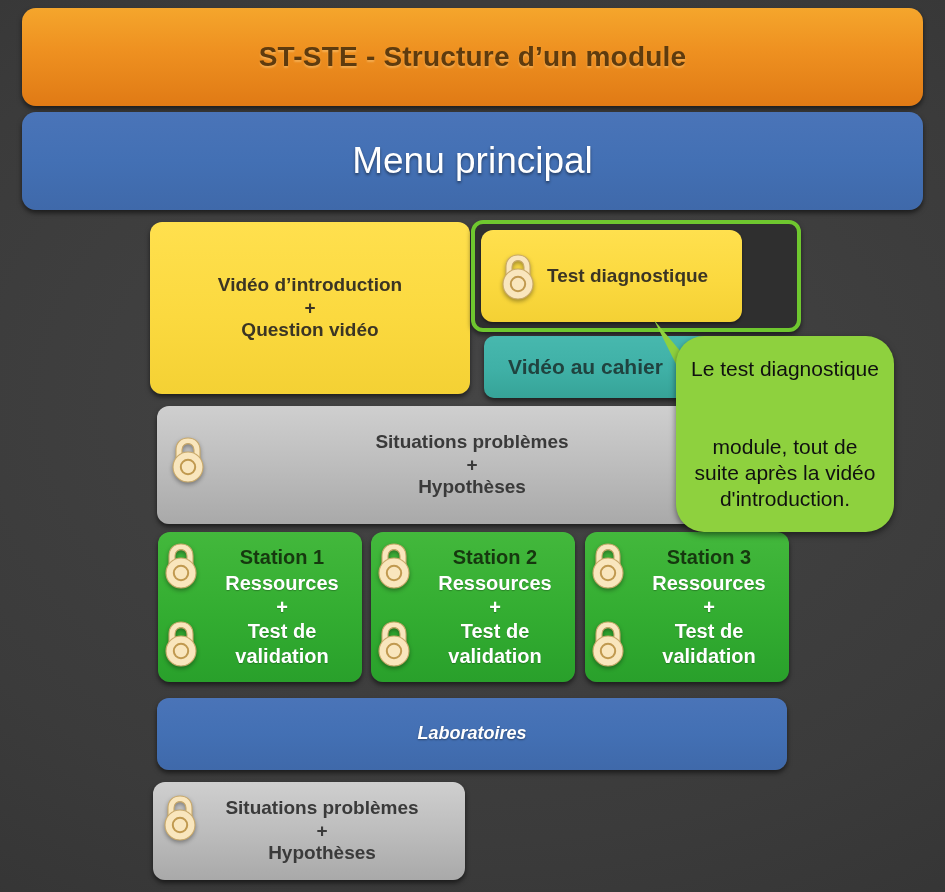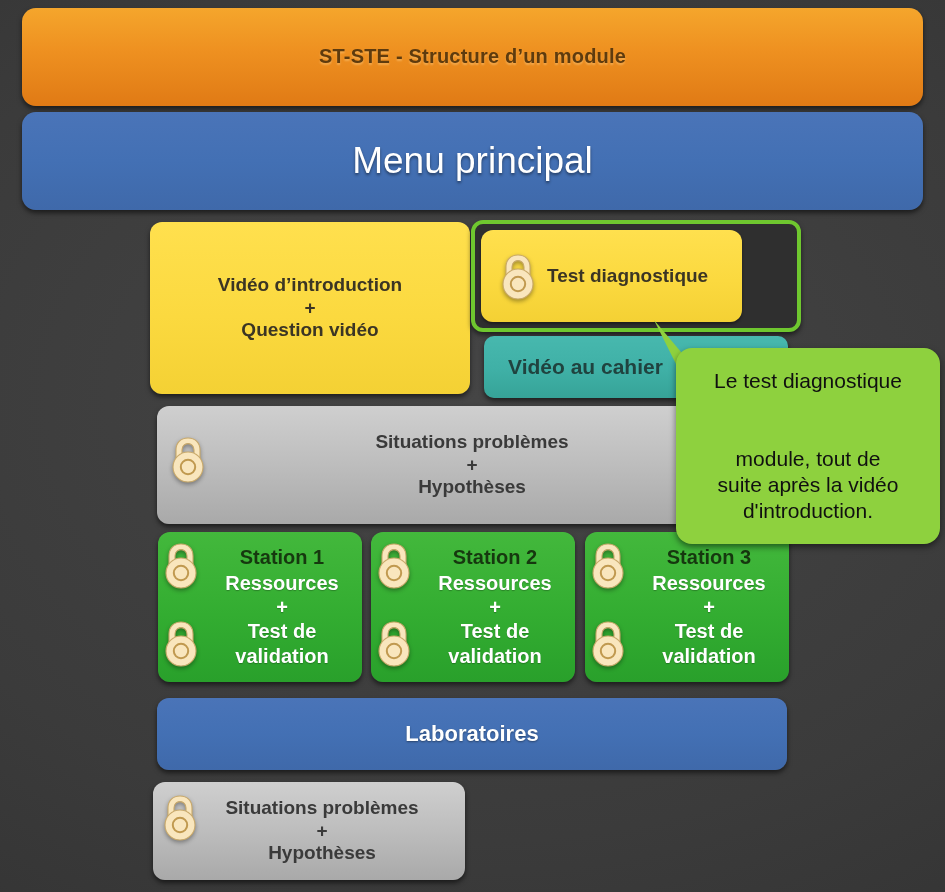--- a/index.html
+++ b/index.html
@@ -37,21 +37,21 @@
   }
 
   
   #title-bar {
     left: 22px; top: 8px;
     width: 901px; height: 98px;
     border-radius: 14px;
     background: linear-gradient(180deg, #f5a62c 0%, #ee9020 45%, #e07a15 100%);
   }
   #title-bar .lbl {
-    font-size: 20px;
+    font-size: 28px;
     font-weight: bold;
     color: #5e3b0e;
     text-shadow: 0 2px 2px rgba(255,210,140,0.45);
     letter-spacing: .2px;
   }
 
   #menu-bar {
     left: 22px; top: 112px;
     width: 901px; height: 98px;
     border-radius: 14px;
@@ -155,24 +155,25 @@
     text-shadow: 0 1px 1px rgba(0,0,0,0.25);
   }
 
   
   #labs-card {
     left: 157px; top: 698px;
     width: 630px; height: 72px;
     background: linear-gradient(180deg, #4a74b8 0%, #4370b4 50%, #3f69aa 100%);
   }
   #labs-card .lbl {
-    font-size: 22px;
+    font-size: 18px;
     font-weight: bold;
     color: #ffffff;
     text-shadow: 0 1px 2px rgba(0,0,0,0.4);
+    font-style: italic;
   }
 
   
   #sit-res-card {
     left: 153px; top: 782px;
     width: 312px; height: 98px;
     background: linear-gradient(180deg, #cfcfcf 0%, #bdbdbd 50%, #a9a9a9 100%);
   }
   #sit-res-card .lbl {
     font-size: 19px;
@@ -205,30 +206,29 @@
   }
   .lock.inline {
     position: static;
     flex: 0 0 auto;
   }
 
   
   #callout {
     position: absolute;
     left: 676px; top: 336px;
-    width: 264px; height: 196px;
+    width: 218px; height: 196px;
     background: #8ed13e;
-    border-radius: 16px;
+    border-radius: 28px;
     box-shadow: 0 3px 6px rgba(0,0,0,0.5);
     display: flex;
     align-items: center;
     justify-content: center;
     text-align: center;
     z-index: 30;
-    margin-top: 12px;
   }
   #callout .lbl {
     font-size: 21px;
     color: #101010;
     line-height: 1.24;
     padding: 0 12px;
   }
   #callout-tail {
     position: absolute;
     left: 612px; top: 318px;

